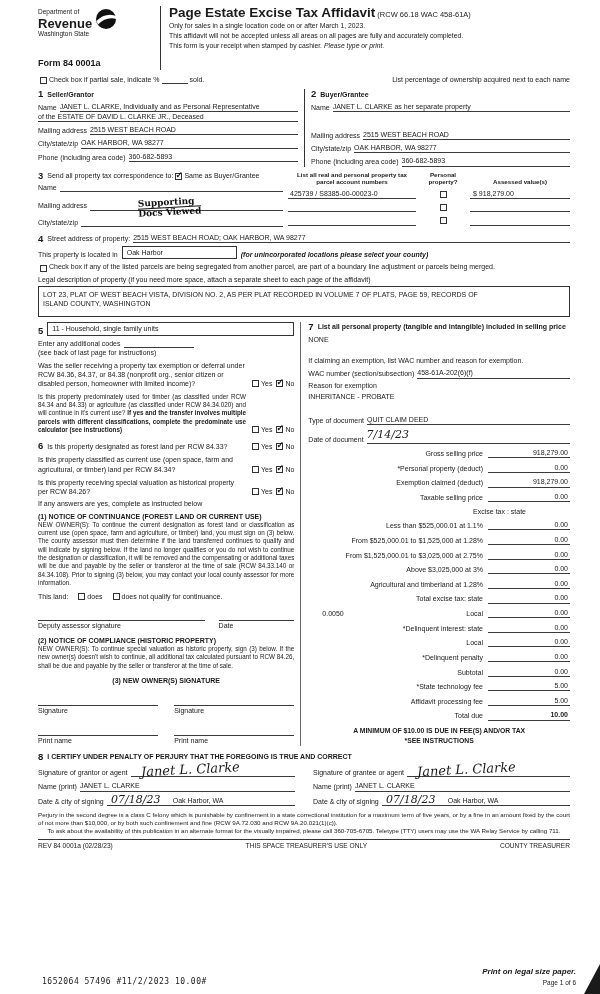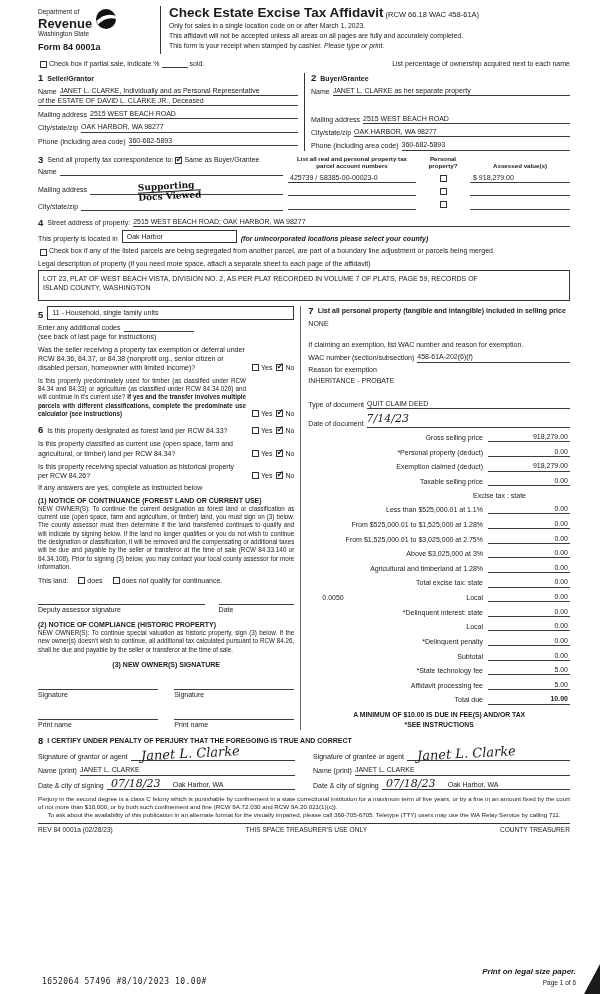--- a/index.html
+++ b/index.html
@@ -18,21 +18,21 @@
   .cb.ck::after { content:"✓"; position:absolute; left:-1px; top:-4px; font-size:9px; font-weight:bold; }
   .hand { font-family:"DejaVu Serif", serif; font-style:italic; }
 
   
   .header { display:flex; margin-bottom:5px; }
   .logoblock { width:122px; flex:none; padding-top:2px; }
   .logorow { display:flex; align-items:flex-start; gap:3px; }
   .deptsmall { font-size:6.5px; display:block; }
   .deptbig { font-size:13px; font-weight:bold; display:block; line-height:1; }
   .deptstate { font-size:6.5px; display:block; }
-  .formno { font-size:9px; font-weight:bold; margin-top:4px; }
+  .formno { font-size:9px; font-weight:bold; margin-top:20px; }
   .titleblock { flex:1; border-left:1.5px solid #333; padding-left:8px; }
   .ftitle { font-size:13.5px; font-weight:bold; line-height:1.1; }
   .rcw { font-size:7.5px; font-weight:normal; }
   .hnote { font-size:6.8px; margin-top:1px; }
 
   
   .partial { display:flex; align-items:flex-end; margin:3px 0 5px 0; }
   .pblank { width:26px; border-bottom:1px solid #3a3a3a; min-height:8px; margin:0 2px; }
   .pright { margin-left:auto; }
 
@@ -134,21 +134,21 @@
           <svg width="24" height="22" viewBox="0 0 24 22">
             <circle cx="11" cy="11" r="10" fill="#111"></circle>
             <path d="M1.5 13 Q 11 3.5, 22.5 8.5 L 22.5 11.5 Q 12 7.5, 3 16.5 Z" fill="#fff"></path>
           </svg>
         </span>
       </div>
       <div class="formno">Form 84 0001a</div>
     </div>
     <div class="titleblock">
       <div>
-        <span class="ftitle">Check Estate Excise Tax Affidavit</span>
+        <span class="ftitle">Page Estate Excise Tax Affidavit</span>
         <span class="rcw">(RCW 66.18 WAC 458-61A)</span>
       </div>
       <div class="hnote">Only for sales in a single location code on or after March 1, 2023.</div>
       <div class="hnote"><span>This affidavit will not be accepted unless all areas on all pages are fully and accurately completed.</span></div>
       <div class="hnote">
         <span>This form is your receipt when stamped by cashier. </span><span class="i">Please type or print.</span>
       </div>
     </div>
   </div>
 
@@ -517,21 +517,21 @@
   <div class="perjury">Perjury in the second degree is a class C felony which is punishable by confinement in a state correctional institution for a maximum term of five years, or by a fine in an amount fixed by the court of not more than $10,000, or by both such confinement and fine (RCW 9A.72.030 and RCW 9A.20.021(1)(c)).</div>
   <div class="perjury2">To ask about the availability of this publication in an alternate format for the visually impaired, please call 360-705-6705. Teletype (TTY) users may use the WA Relay Service by calling 711.</div>
 
   <div class="footrow">
     <span>REV 84 0001a   (02/28/23)</span>
     <span>THIS SPACE TREASURER'S USE ONLY</span>
     <span>COUNTY TREASURER</span>
   </div>
 
   <div class="bottom">
-    <span class="stampnum">1652064 57496 #8/10/2023 10.00#</span>
+    <span class="stampnum">1652064 57496 #11/2/2023 10.00#</span>
     <div class="bright">
       <div class="printnote">Print on legal size paper.</div>
       <div class="pageno">Page 1 of 6</div>
     </div>
   </div>
   <div class="corner"></div>
 
 </div>
 
 </body></html>

